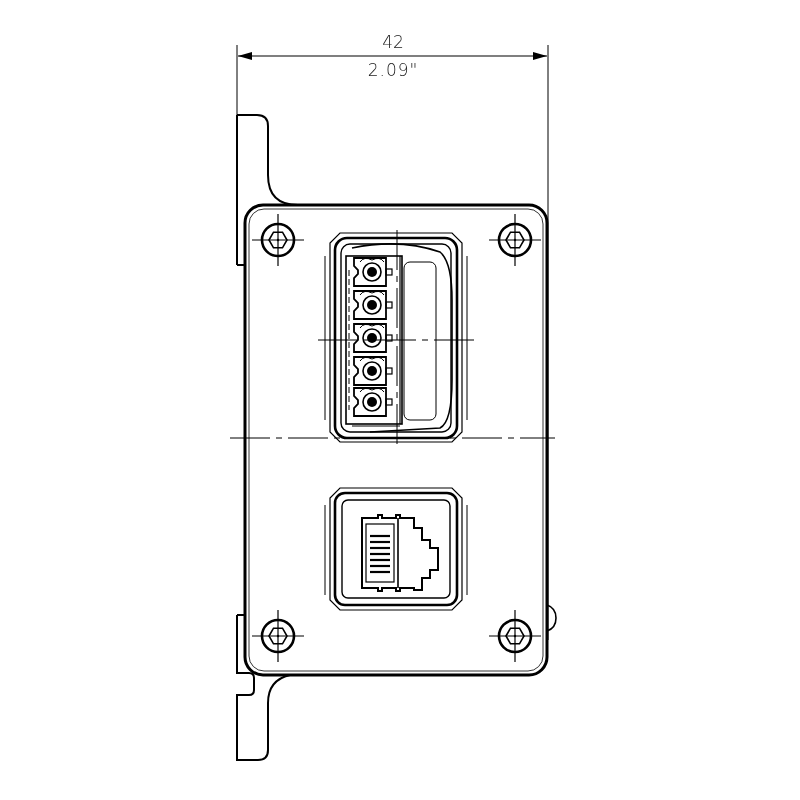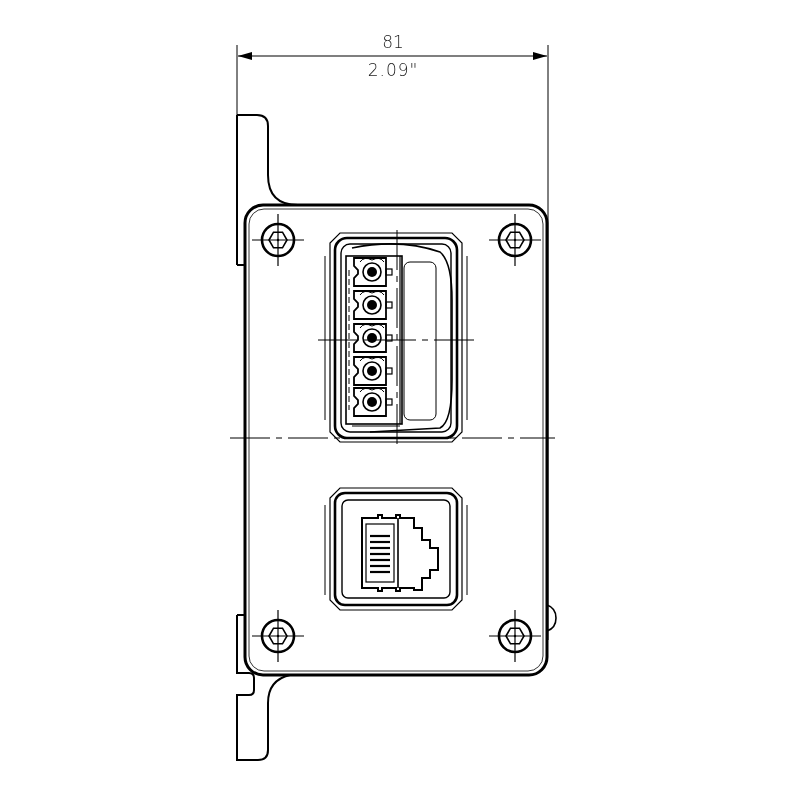--- a/index.html
+++ b/index.html
@@ -8,21 +8,21 @@
       position: absolute; left: 237px; width: 312px; text-align: center;
       color: #222; font-family: "DejaVu Sans", sans-serif; font-weight: 300;
     }
     #dim-mm { top: 32px; font-size: 17px; }
     #dim-in { top: 60px; font-size: 17px; letter-spacing: 1px; }
     svg { position: absolute; left: 0; top: 0; }
   </style>
 </head>
 <body>
 
-<div class="dim-label" id="dim-mm">81</div>
+<div class="dim-label" id="dim-mm">42</div>
 <div class="dim-label" id="dim-in">2.09"</div>
 
 <svg width="800" height="800" viewBox="0 0 800 800" xmlns="http://www.w3.org/2000/svg">
   <defs>
     <marker id="arrowR" markerWidth="14" markerHeight="8" refX="14" refY="4" orient="auto" markerUnits="userSpaceOnUse">
       <path d="M0,0 L14,4 L0,8 Z" fill="#000"></path>
     </marker>
     <marker id="arrowL" markerWidth="14" markerHeight="8" refX="0" refY="4" orient="auto" markerUnits="userSpaceOnUse">
       <path d="M14,0 L0,4 L14,8 Z" fill="#000"></path>
     </marker>

